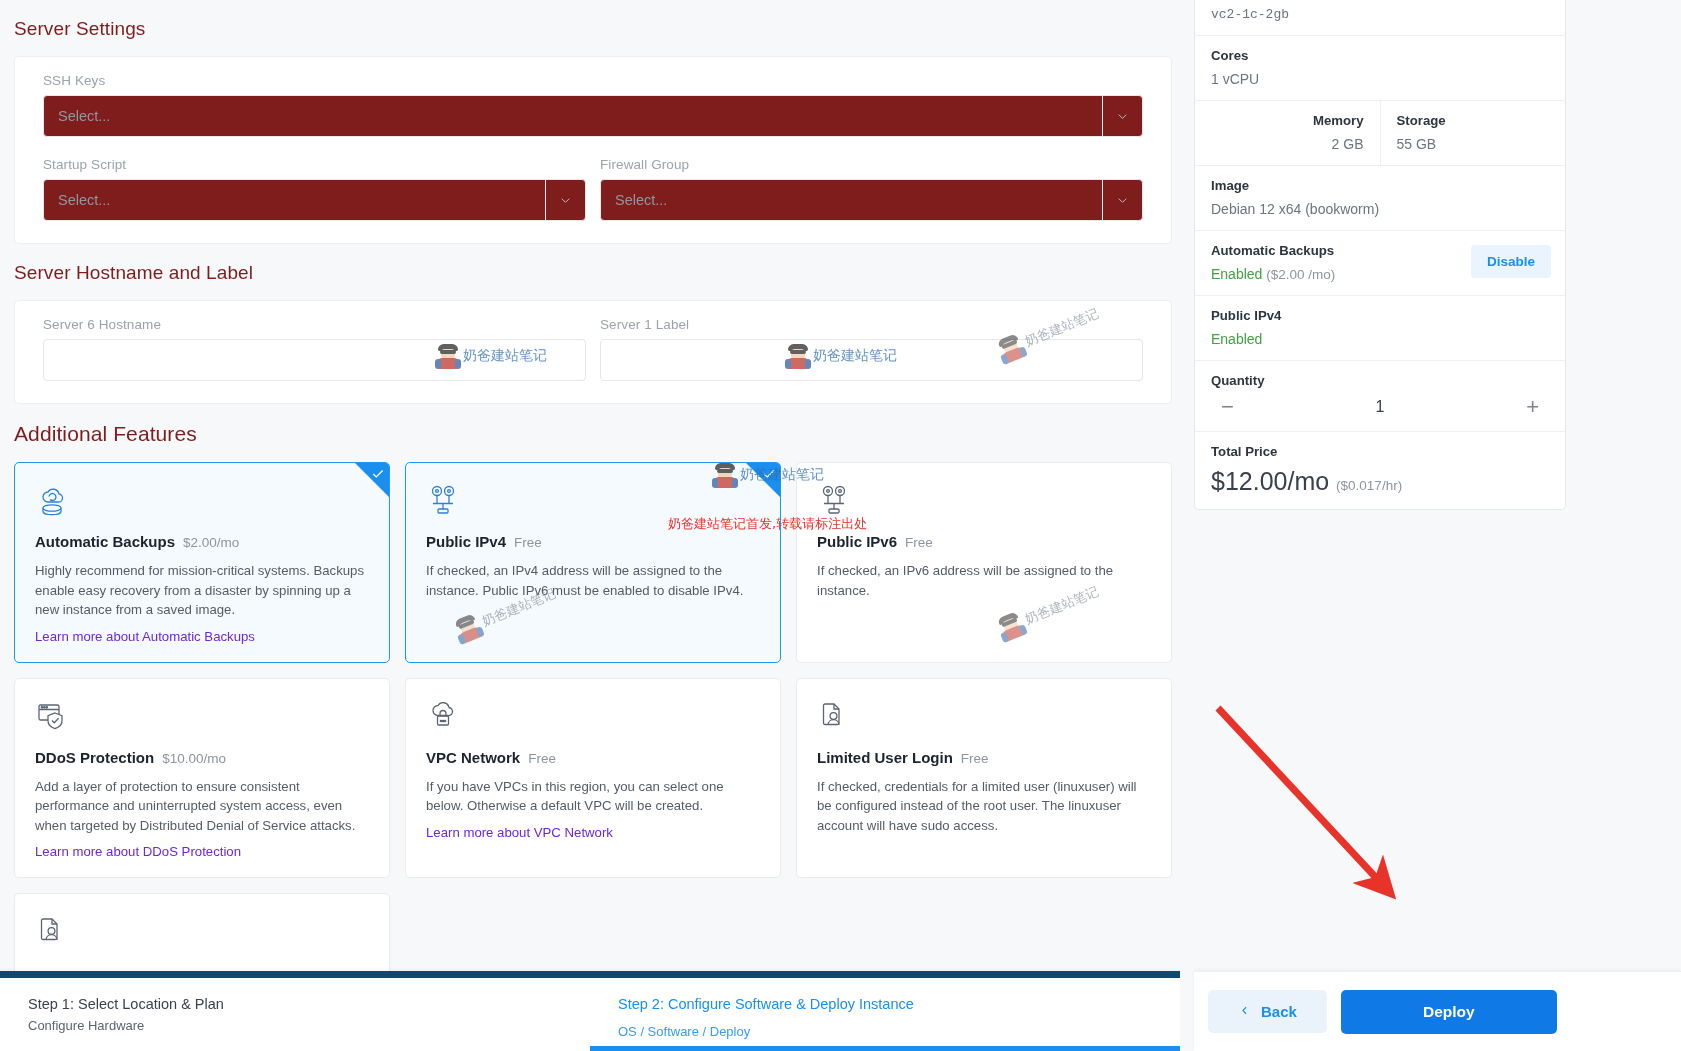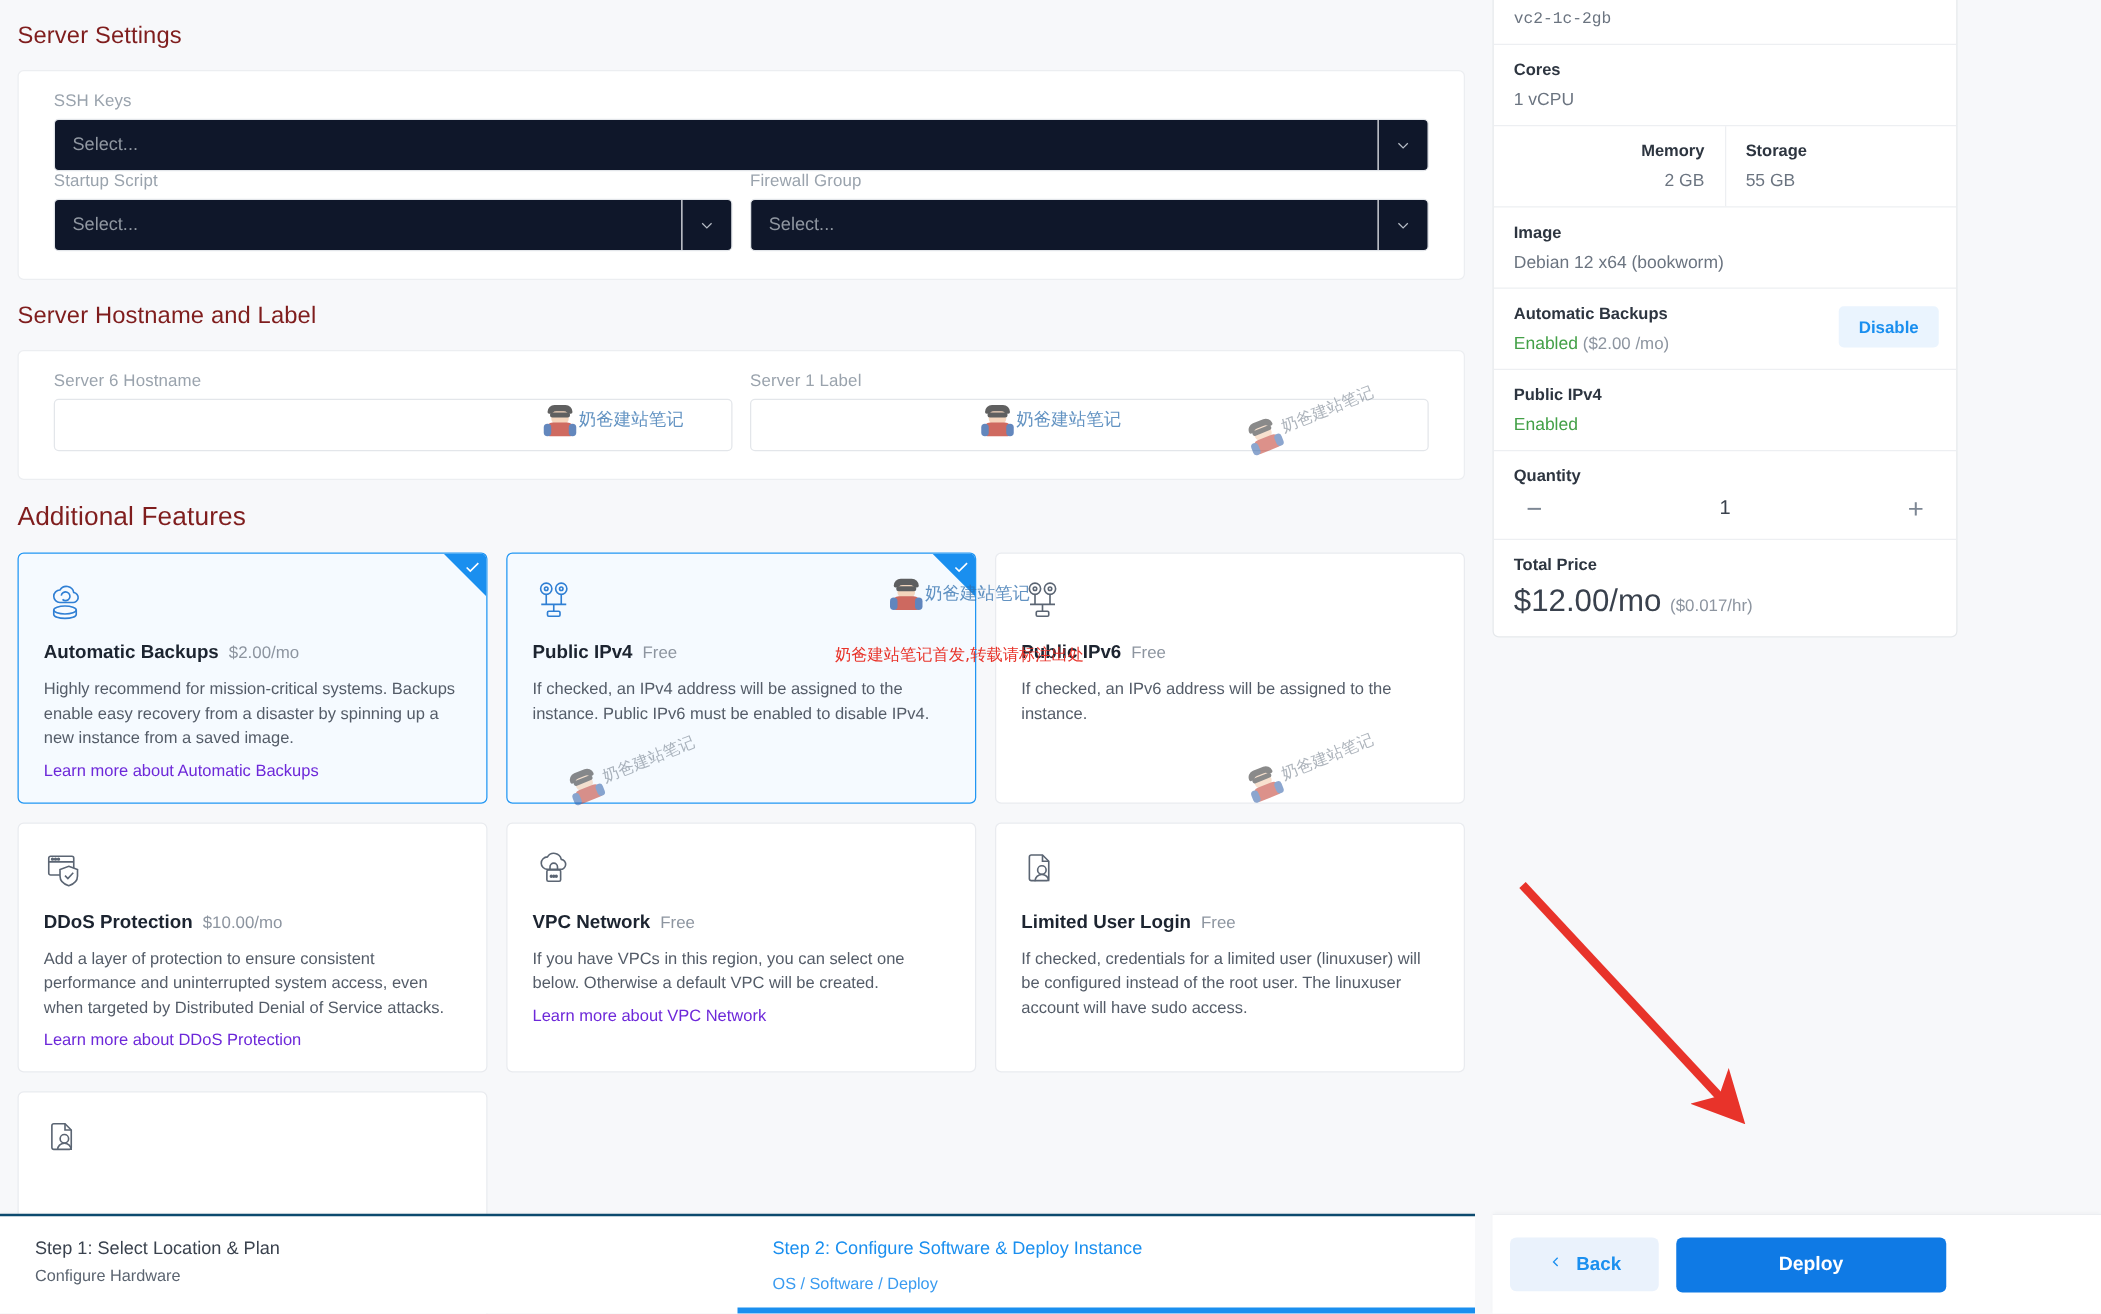--- a/index.html
+++ b/index.html
@@ -34,34 +34,34 @@
 
   .field-label {
     font-size: 13.5px; color: #9aa3ad; font-weight: 400;
     margin-bottom: 7px; letter-spacing: .1px;
   }
   .select-box {
     position: relative;
     height: 42px;
     border: 1px solid #e3e6ea;
     border-radius: 4px;
-    background: #0f172a;
+    background: #7f1d1d;
     display: flex; align-items: center;
   }
   .select-box .ph {
     font-size: 14.5px; color: #9097a1; padding-left: 14px;
   }
   .select-caret {
     position: absolute; right: 0; top: 0; bottom: 0;
     width: 40px; display: flex; align-items: center; justify-content: center;
     border-left: 1px solid #eef0f3;
   }
   .select-caret svg { width: 15px; height: 15px; stroke: #b6bcc5; fill: none; stroke-width: 1.6; }
 
-  .row2 { display: flex; gap: 14px; margin-top: 0; }
+  .row2 { display: flex; gap: 14px; margin-top: 20px; }
   .row2 > div { flex: 1; }
 
   .text-input {
     height: 42px;
     border: 1px solid #e3e6ea;
     border-radius: 4px;
     background: #fff;
     width: 100%;
   }
 
@@ -140,21 +140,21 @@
     opacity:.55;
     display:flex; align-items:center; gap:3px;
   }
   .wm-rot .wm-text { color:#6b7785; font-size:13px; }
 
   
   .stepbar {
     position: absolute; left: 0; bottom: 0;
     width: 1180px; height: 80px;
     background: #fff;
-    border-top: 2px solid #0c4a6e;
+    border-top: 7px solid #0c4a6e;
     display: flex;
     box-shadow: 0 -1px 4px rgba(0,0,0,.05);
   }
   .step {
     flex: 1;
     padding: 18px 0 0 28px;
     position: relative;
   }
   .step-title { font-size: 14.5px; color: #3a424e; margin-bottom: 6px; }
   .step-sub { font-size: 13px; color: #5b6470; }

